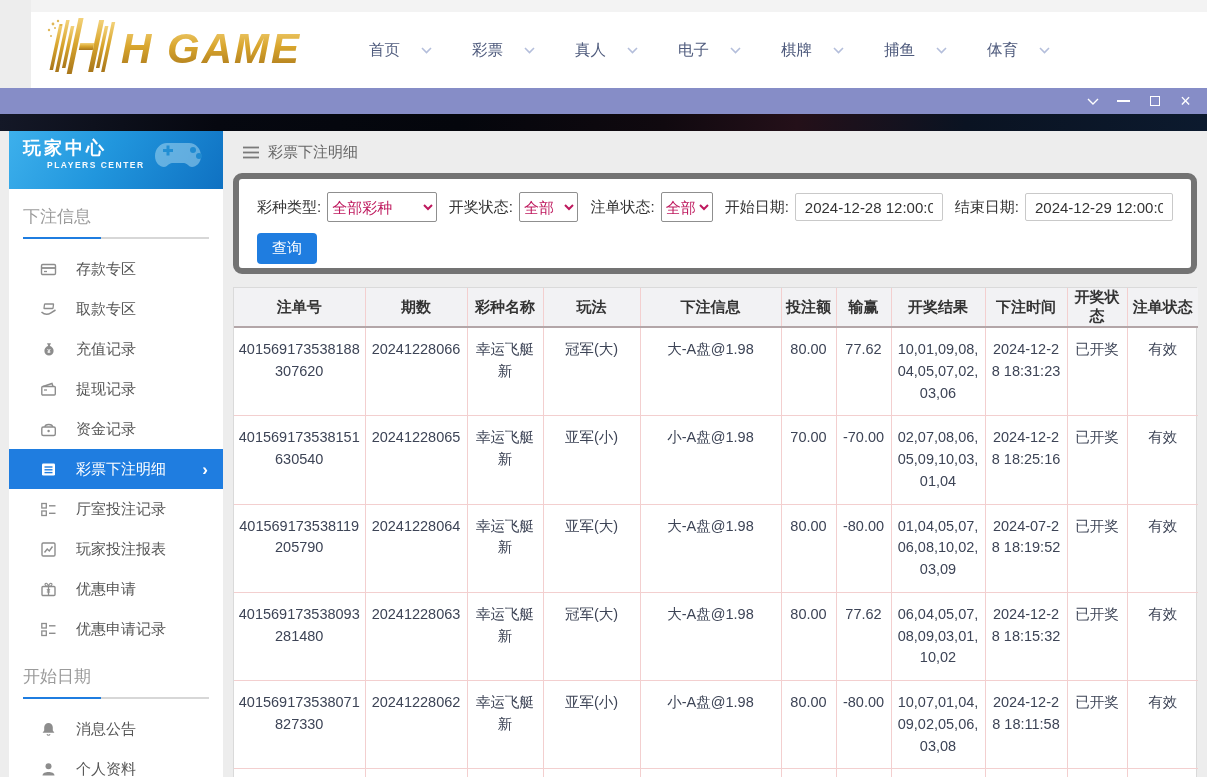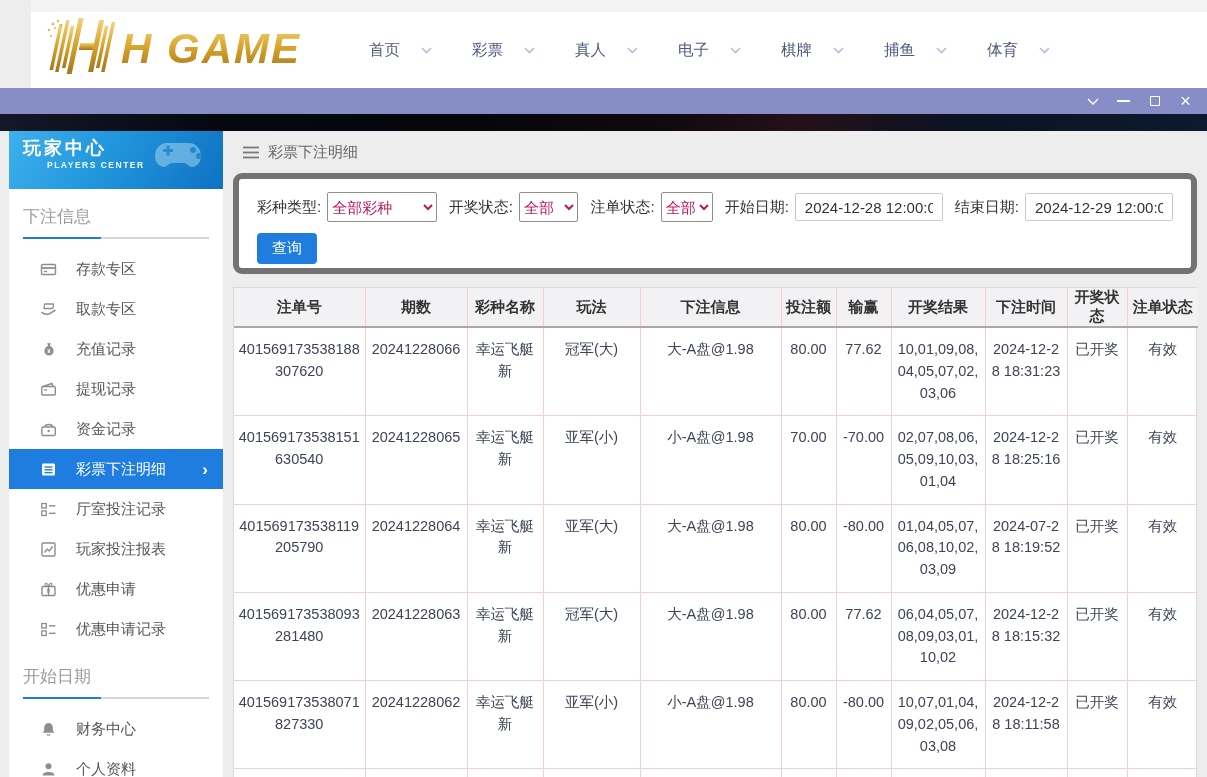--- a/index.html
+++ b/index.html
@@ -291,21 +291,21 @@
           </div>
           <div class="sb-section-title">开始日期</div>
           <div class="sb-rule"></div>
           <div class="sb-item">
             <span class="icon">
               <svg width="17" height="17" viewBox="0 0 17 17">
                 <path d="M8.5 2 a4.3 4.3 0 0 1 4.3 4.3 v3.2 l1.6 2.3 h-11.8 l1.6 -2.3 v-3.2 a4.3 4.3 0 0 1 4.3 -4.3 z" fill="currentColor"></path>
                 <path d="M7 13.2 a1.6 1.6 0 0 0 3 0" fill="none" stroke="currentColor" stroke-width="1.2"></path>
               </svg>
             </span>
-            <span>财务中心</span>
+            <span>消息公告</span>
           </div>
           <div class="sb-item">
             <span class="icon">
               <svg width="17" height="17" viewBox="0 0 17 17">
                 <circle cx="8.5" cy="5.2" r="3" fill="currentColor"></circle>
                 <path d="M2.5 14.5 c0 -4.6 12 -4.6 12 0 z" fill="currentColor"></path>
               </svg>
             </span>
             <span>个人资料</span>
           </div>

